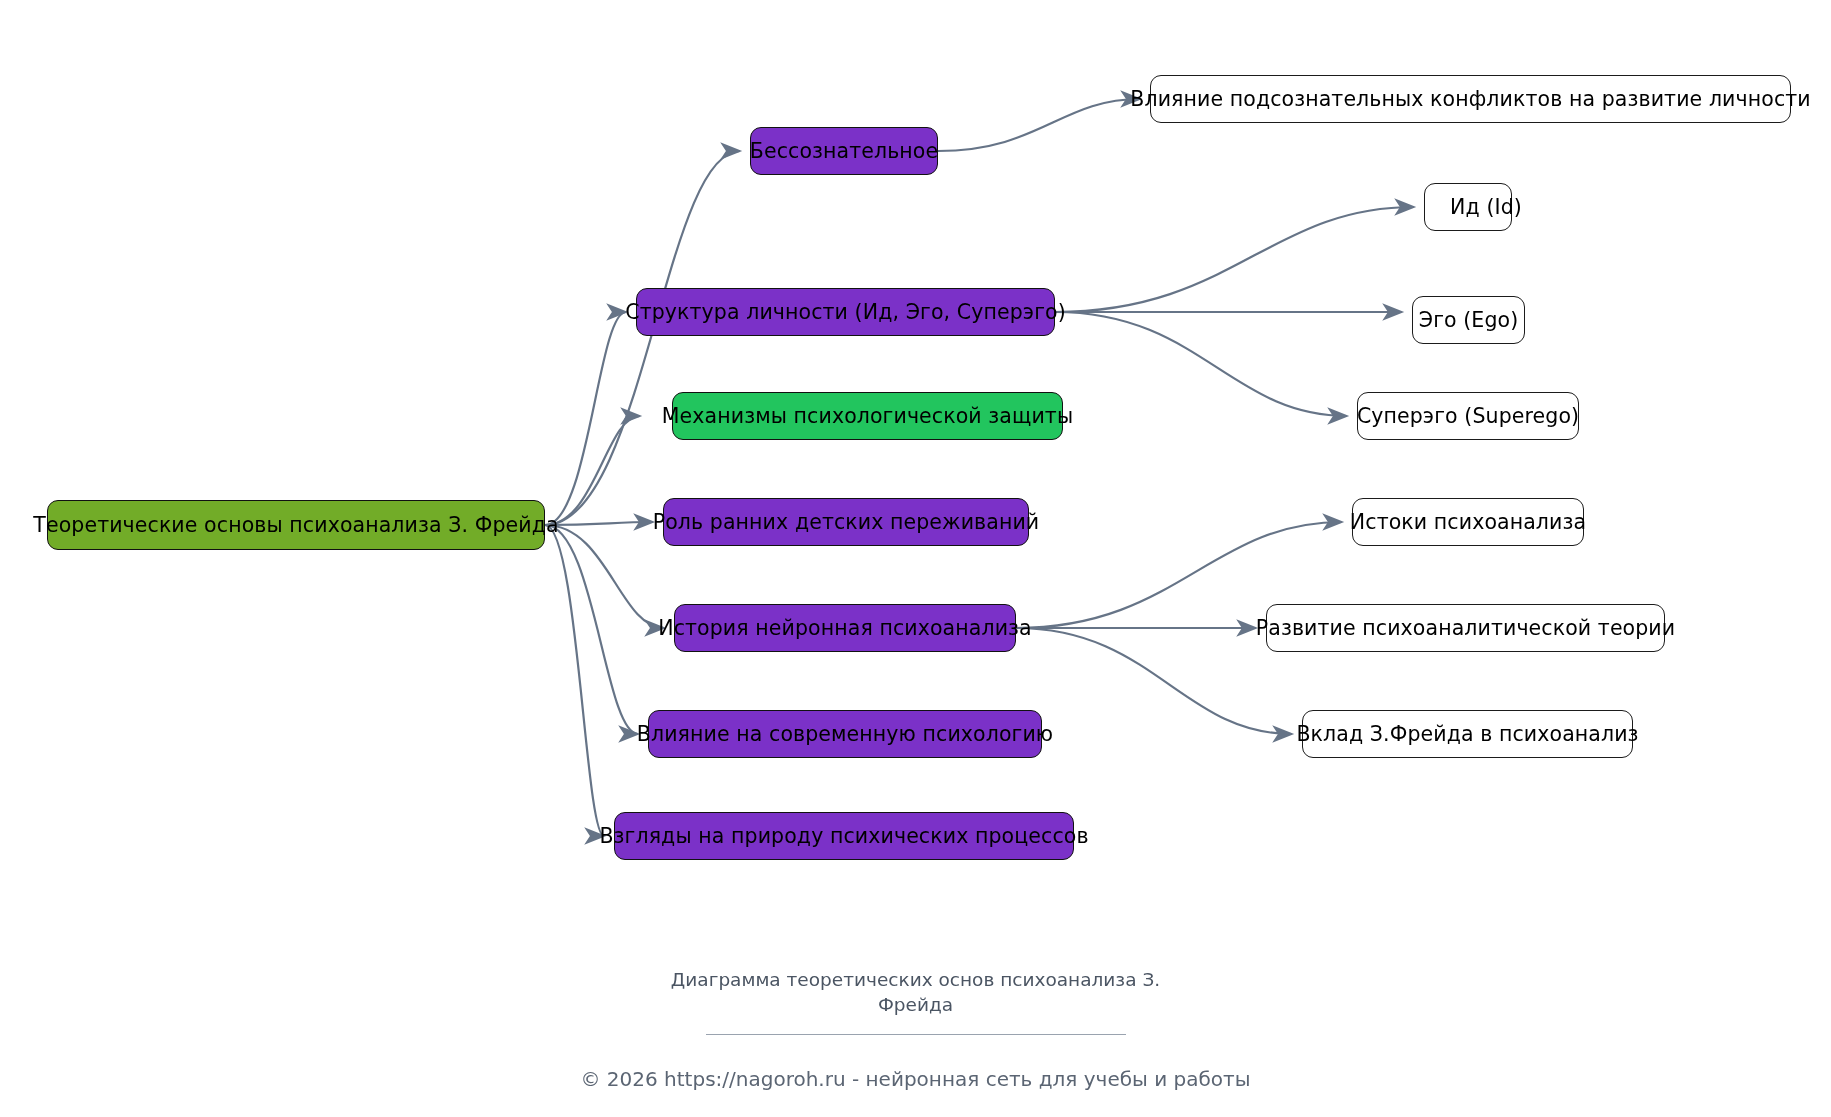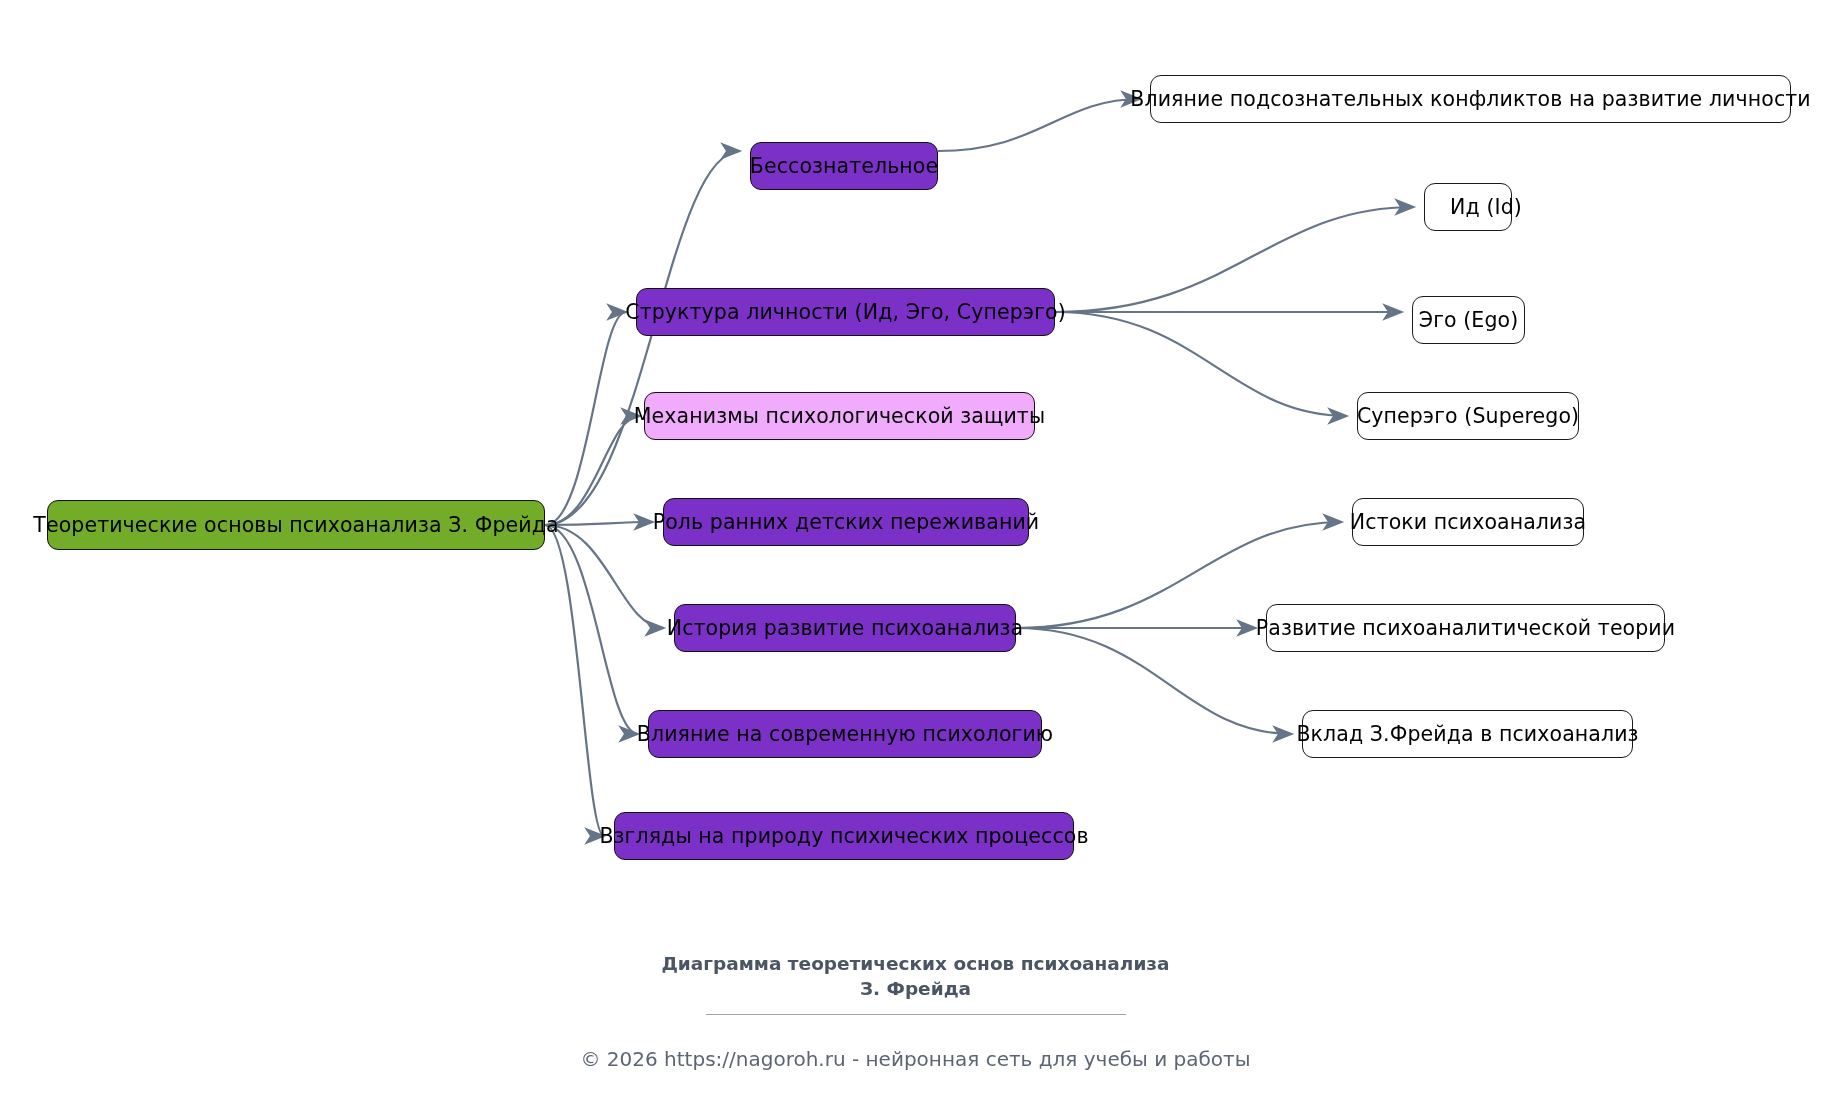--- a/index.html
+++ b/index.html
@@ -59,26 +59,26 @@
   }
   .footer {
     position: absolute;
     left: 0;
     top: 952px;
     width: 1831px;
     text-align: center;
   }
   .footer-title {
     font-family: "DejaVu Sans", sans-serif;
-    font-weight: bold;
+    font-weight: normal;
     font-size: 18.5px;
     color: #4b5563;
     line-height: 1.35;
     width: 520px;
-    margin: 0 auto;
+    margin: 16px auto;
   }
   .footer-rule {
     width: 420px;
     height: 0;
     border-top: 1.5px solid #9aa3af;
     margin: 12px auto 0 auto;
   }
   .footer-credit {
     margin-top: 32px;
     font-family: "DejaVu Sans", sans-serif;
@@ -112,34 +112,34 @@
         <path d="M 1016 628 C 1177.28 628 1210.88 522 1342 522" fill="none" stroke="#667487" stroke-width="2.2" marker-end="url(#arrow)"></path>
         <path d="M 1016 628 C 1136 628 1161 628 1256 628" fill="none" stroke="#667487" stroke-width="2.2" marker-end="url(#arrow)"></path>
         <path d="M 1016 628 C 1153.28 628 1181.88 734 1292 734" fill="none" stroke="#667487" stroke-width="2.2" marker-end="url(#arrow)"></path>
       </g>
   </svg>
 
   <div id="node-layer">
       <div class="node node-root" style="left: 47px; top: 500px; width: 498px; height: 50px; background: rgb(114, 172, 40);">
         <span>Теоретические основы психоанализа З. Фрейда</span>
       </div>
-      <div class="node node-branch" style="left: 750px; top: 142px; width: 188px; height: 48px; background: rgb(123, 49, 200);">
+      <div class="node node-branch" style="left: 750px; top: 127px; width: 188px; height: 48px; background: rgb(123, 49, 200);">
         <span>Бессознательное</span>
       </div>
       <div class="node node-branch" style="left: 636px; top: 288px; width: 419px; height: 48px; background: rgb(123, 49, 200);">
         <span>Структура личности (Ид, Эго, Суперэго)</span>
       </div>
-      <div class="node node-branch" style="left: 644px; top: 392px; width: 391px; height: 48px; background: #f0abfc;">
+      <div class="node node-branch" style="left: 672px; top: 392px; width: 391px; height: 48px; background: #22c55e;">
         <span>Механизмы психологической защиты</span>
       </div>
       <div class="node node-branch" style="left: 663px; top: 498px; width: 366px; height: 48px; background: rgb(123, 49, 200);">
         <span>Роль ранних детских переживаний</span>
       </div>
       <div class="node node-branch" style="left: 674px; top: 604px; width: 342px; height: 48px; background: rgb(123, 49, 200);">
-        <span>История развитие психоанализа</span>
+        <span>История нейронная психоанализа</span>
       </div>
       <div class="node node-branch" style="left: 648px; top: 710px; width: 394px; height: 48px; background: rgb(123, 49, 200);">
         <span>Влияние на современную психологию</span>
       </div>
       <div class="node node-branch" style="left: 614px; top: 812px; width: 460px; height: 48px; background: rgb(123, 49, 200);">
         <span>Взгляды на природу психических процессов</span>
       </div>
       <div class="node node-leaf" style="left: 1150px; top: 75px; width: 641px; height: 48px; background: rgb(255, 255, 255);">
         <span>Влияние подсознательных конфликтов на развитие личности</span>
       </div>

